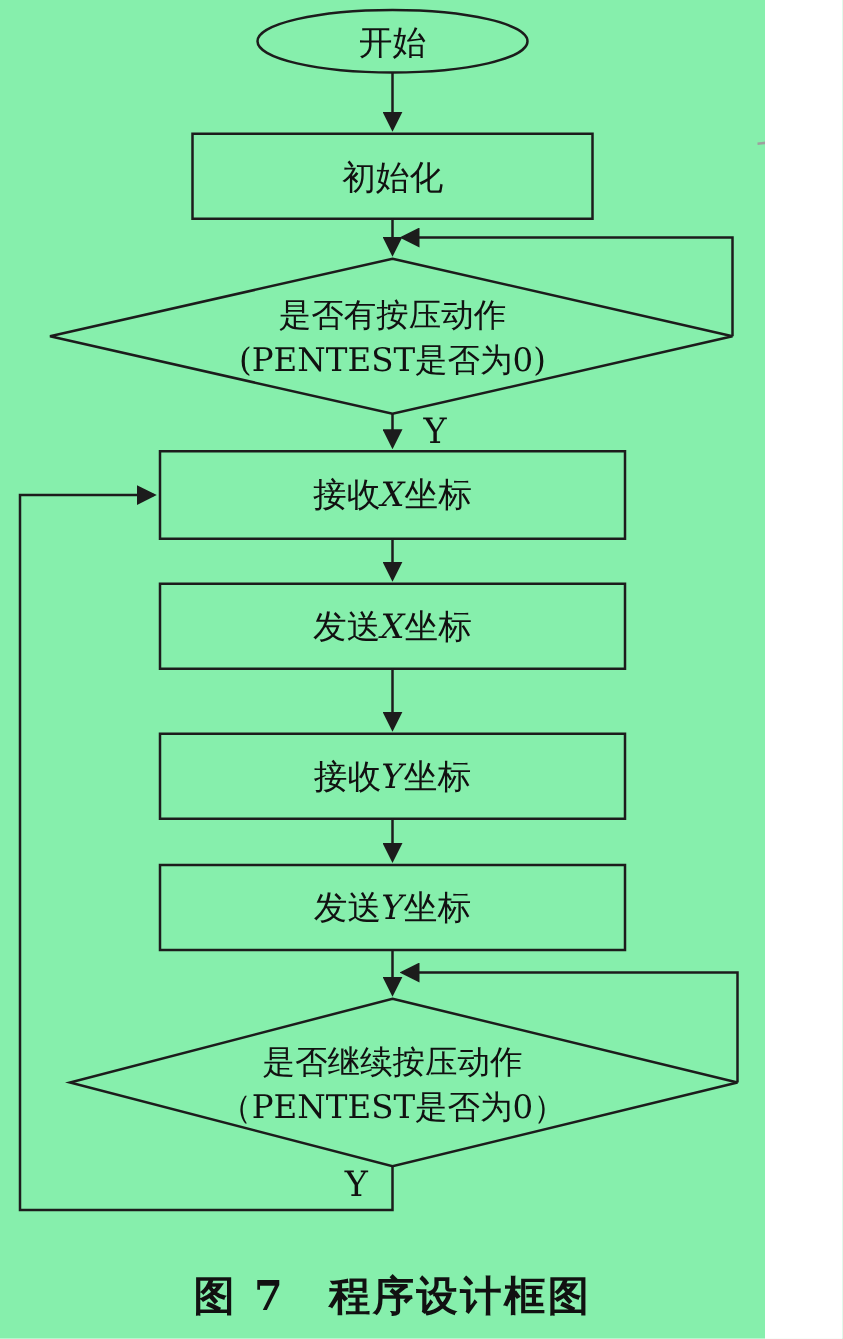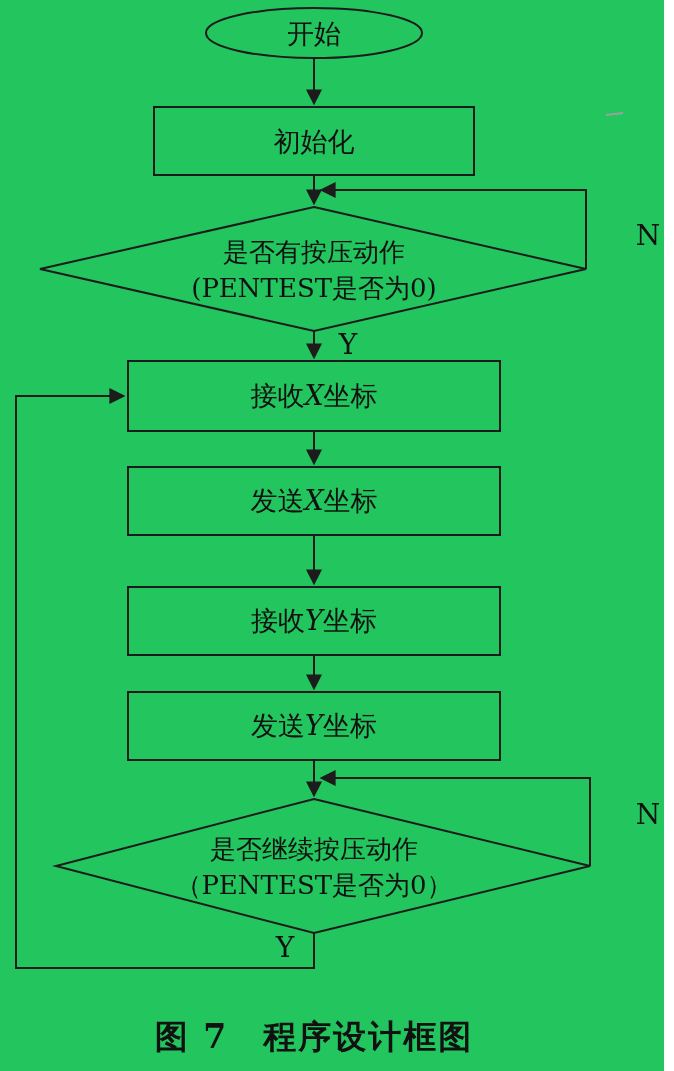--- a/index.html
+++ b/index.html
@@ -2,23 +2,23 @@
 <html><head>
 <meta charset="utf-8">
 <style>
   html, body {
     margin: 0;
     padding: 0;
     background: #ffffff;
   }
   .page {
     position: relative;
-    width: 664px;
+    width: 612px;
     height: 1071px;
-    background: #22c55e;
+    background: #86efac;
     font-family: "DejaVu Serif", "Liberation Serif", serif;
     overflow: hidden;
     text-align: right;
   }
   svg { display: block; }
 
   .shape {
     fill: none;
     stroke: #1c1c1c;
     stroke-width: 2;

